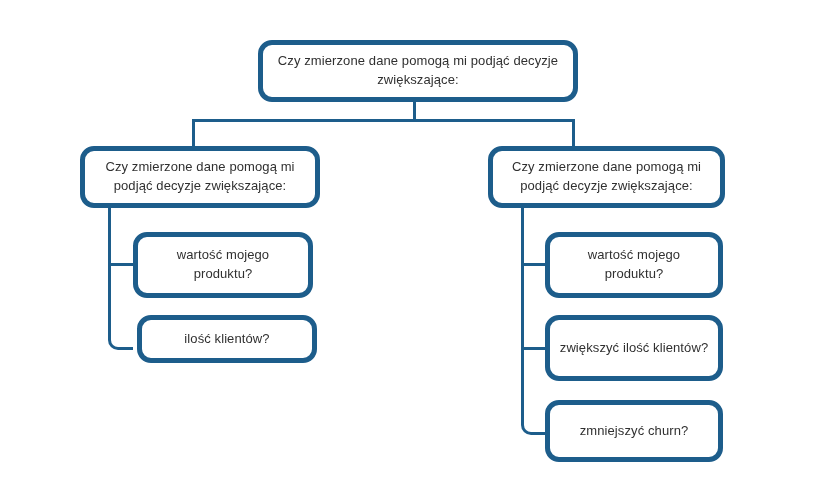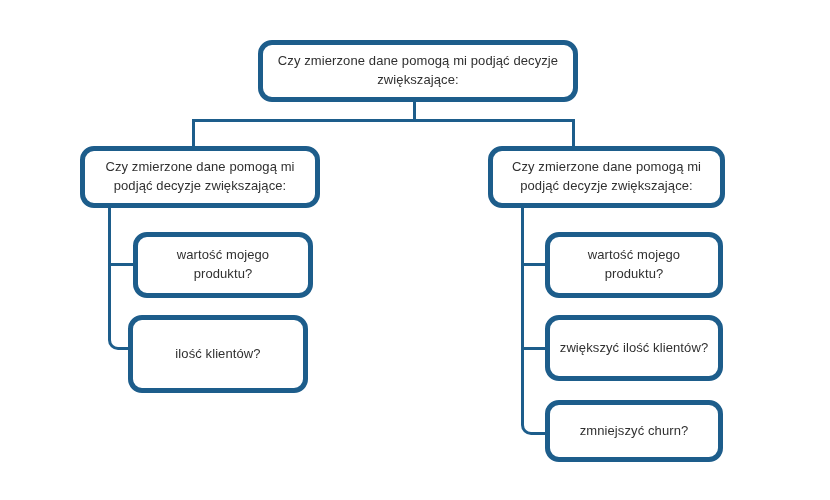--- a/index.html
+++ b/index.html
@@ -40,21 +40,21 @@
     background:transparent;
     border-left:3px solid var(--line);
     border-bottom:3px solid var(--line);
     border-bottom-left-radius:10px;
   }
   
   #node-root          {left:258px;top:40px; width:320px;height:62px;}
   #node-branch-left   {left:80px; top:146px;width:240px;height:62px;}
   #node-branch-right  {left:488px;top:146px;width:237px;height:62px;}
   #node-leaf-left-1   {left:133px;top:232px;width:180px;height:66px;}
-  #node-leaf-left-2   {left:128px;top:315px;width:180px;height:78px;}
+  #node-leaf-left-2   {left:137px;top:315px;width:180px;height:48px;}
   #node-leaf-right-1  {left:545px;top:232px;width:178px;height:66px;}
   #node-leaf-right-2  {left:545px;top:315px;width:178px;height:66px;}
   #node-leaf-right-3  {left:545px;top:400px;width:178px;height:62px;}
   
   #conn-root-stem   {left:413px;top:102px;width:3px;  height:19px;}
   #conn-main-hbar   {left:192px;top:119px;width:383px;height:3px;}
   #conn-left-drop   {left:192px;top:119px;width:3px;  height:29px;}
   #conn-right-drop  {left:572px;top:119px;width:3px;  height:29px;}
   #conn-left-elbow  {left:108px;top:207px;width:25px; height:143px;}
   #conn-left-stub-1 {left:108px;top:263px;width:25px; height:3px;}

